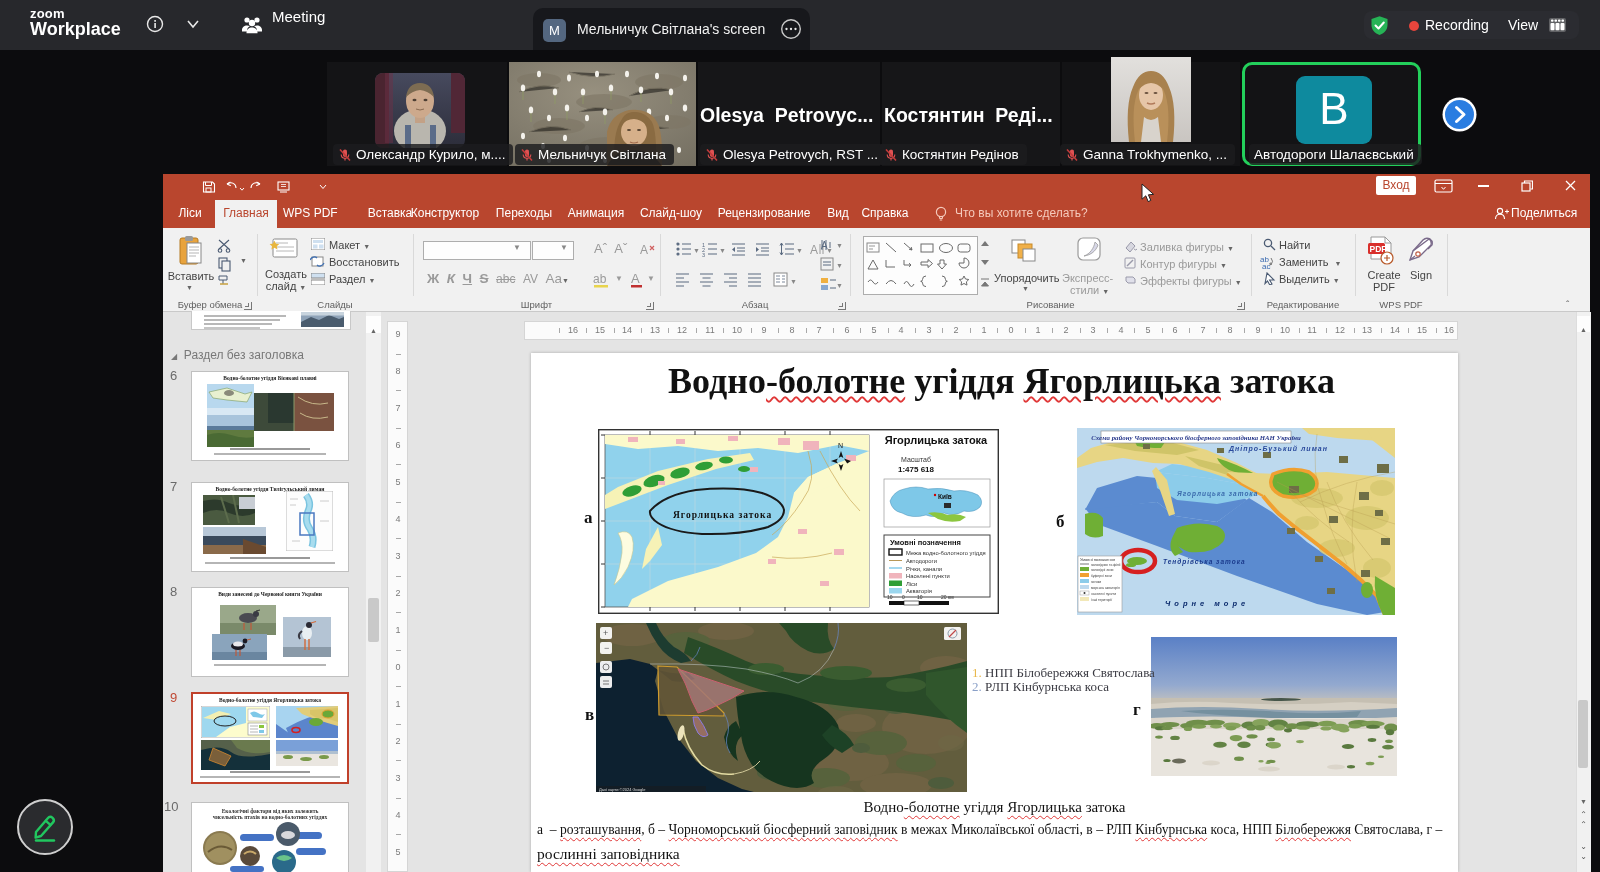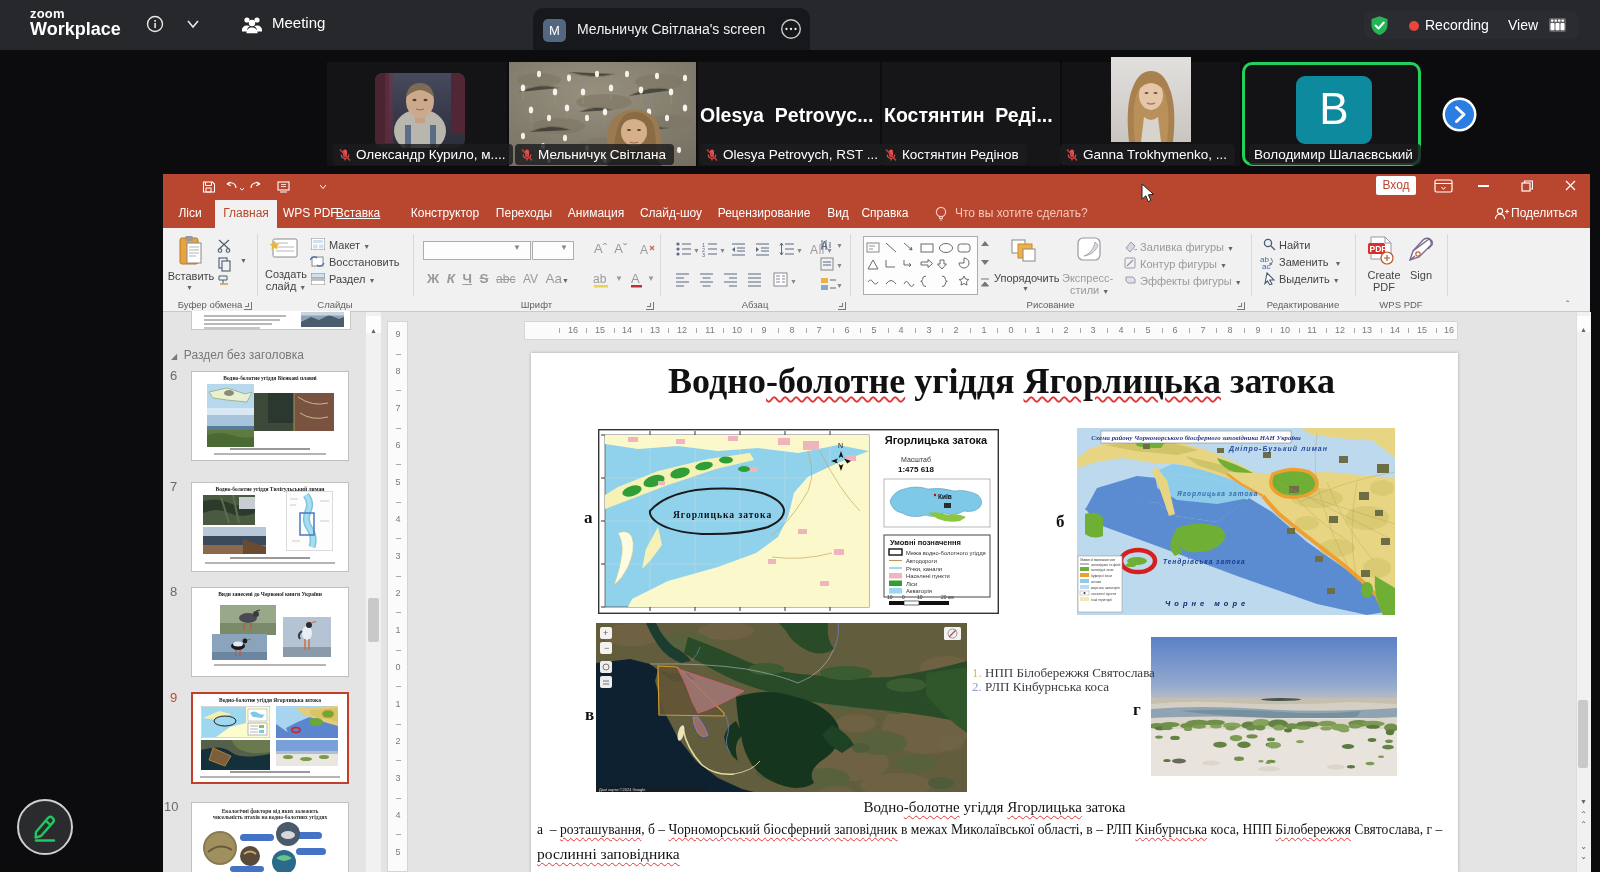--- a/index.html
+++ b/index.html
@@ -35,21 +35,21 @@
       <path d="M2 2 L7 8 L12 2" fill="none" stroke="#e8e8e8" stroke-width="1.6"></path>
     </svg>
 <svg class="abs" style="left:240px;top:14px" width="24" height="24" viewBox="0 0 24 24" fill="#fff">
       <circle cx="7" cy="6" r="2.6"></circle>
       <circle cx="17" cy="6" r="2.6"></circle>
       <circle cx="12" cy="9" r="3.2"></circle>
       <path d="M2 16c0-2.8 2.2-4.6 5-4.6 1 0 2 .3 2.8.8-1.7 1-2.8 2.4-2.8 4.4v1H2z"></path>
       <path d="M22 16c0-2.8-2.2-4.6-5-4.6-1 0-2 .3-2.8.8 1.7 1 2.8 2.4 2.8 4.4v1H22z"></path>
       <path d="M6.5 18.5c0-3 2.5-5 5.5-5s5.5 2 5.5 5v.7H6.5z"></path>
     </svg>
-<div class="abs" style="left:272px;top:14px;color:#fff;font-size:15px;">Meeting</div>
+<div class="abs" style="left:272px;top:8px;color:#fff;font-size:15px;">Meeting</div>
 
 <div class="abs" style="left:533px;top:8px;width:277px;height:42px;background:#17181c;border-radius:10px 10px 0 0;"></div>
 <div class="abs" style="left:543px;top:19px;width:23px;height:23px;background:#546780;border-radius:5px;color:#fff;font-size:13px;text-align:center;line-height:23px;">M</div>
 <div class="abs" style="left:577px;top:21px;color:#f2f2f2;font-size:14px;">Мельничук Світлана's screen</div>
 <svg class="abs" style="left:780px;top:18px" width="22" height="22" viewBox="0 0 22 22">
       <circle cx="11" cy="11" r="9.3" fill="none" stroke="#c9c9c9" stroke-width="1.4"></circle>
       <circle cx="6.5" cy="11" r="1.15" fill="#e8e8e8"></circle>
       <circle cx="11" cy="11" r="1.15" fill="#e8e8e8"></circle>
       <circle cx="15.5" cy="11" r="1.15" fill="#e8e8e8"></circle>
     </svg>
@@ -229,21 +229,21 @@
         <path d="M3.2 6.5c0 2.2 1.6 3.7 3.8 3.7s3.8-1.5 3.8-3.7" fill="none" stroke="#e05252" stroke-width="1.1"></path>
         <rect x="6.4" y="10" width="1.2" height="2.5" fill="#e05252"></rect>
         <line x1="2" y1="1.5" x2="12" y2="12.5" stroke="#c23b3b" stroke-width="1.6"></line>
       </svg>Костянтин Редінов</div>
 <div class="lbl" style="left:1060px;top:144px;"><svg width="14" height="14" viewBox="0 0 14 14" style="margin-right:4px">
         <path d="M7 1.5c-1.2 0-2 .9-2 2V7c0 1.1.8 2 2 2s2-.9 2-2V3.5c0-1.1-.8-2-2-2z" fill="#e05252"></path>
         <path d="M3.2 6.5c0 2.2 1.6 3.7 3.8 3.7s3.8-1.5 3.8-3.7" fill="none" stroke="#e05252" stroke-width="1.1"></path>
         <rect x="6.4" y="10" width="1.2" height="2.5" fill="#e05252"></rect>
         <line x1="2" y1="1.5" x2="12" y2="12.5" stroke="#c23b3b" stroke-width="1.6"></line>
       </svg>Ganna Trokhymenko, ...</div>
-<div class="lbl" style="left:1249px;top:144px;">Володимир Шалаєвський</div>
+<div class="lbl" style="left:1249px;top:144px;">Автодороги Шалаєвський</div>
 
 <svg class="abs" style="left:1441px;top:96px" width="37" height="37" viewBox="0 0 37 37">
       <circle cx="18.5" cy="18.5" r="17" fill="#fff"></circle>
       <circle cx="18.5" cy="18.5" r="14.5" fill="#2a7de1"></circle>
       <path d="M15.5 11.5 L23 18.5 L15.5 25.5" fill="none" stroke="#fff" stroke-width="3" stroke-linecap="round" stroke-linejoin="round"></path>
     </svg>
 
 <div class="abs" style="left:163px;top:174px;width:1427px;height:698px;background:#f1f1f1;"></div>
 
 <div class="abs" style="left:163px;top:174px;width:1427px;height:54px;background:#b9462e;"></div>
@@ -275,21 +275,21 @@
     </svg>
 <svg class="abs" style="left:1565px;top:180px" width="11" height="11" viewBox="0 0 11 11" stroke="#fff" stroke-width="1.3">
       <line x1="1" y1="1" x2="10" y2="10"></line>
       <line x1="10" y1="1" x2="1" y2="10"></line>
     </svg>
 
 <div class="abs" style="left:215px;top:200px;width:62px;height:28px;background:#f1f1f1;"></div>
 <div class="mtab" style="left:163px;width:42px;left:169px;">Ліси</div>
 <div class="mtab" style="left:215px;width:62px;color:#b9462e;">Главная</div>
 <div class="mtab" style="left:283px;width:50px;">WPS PDF</div>
-<div class="mtab" style="left:332px;width:52px;text-decoration:underline;">Вставка</div>
+<div class="mtab" style="left:364px;width:52px;">Вставка</div>
 <div class="mtab" style="left:406px;width:78px;">Конструктор</div>
 <div class="mtab" style="left:492px;width:64px;">Переходы</div>
 <div class="mtab" style="left:564px;width:64px;">Анимация</div>
 <div class="mtab" style="left:636px;width:70px;">Слайд-шоу</div>
 <div class="mtab" style="left:714px;width:100px;">Рецензирование</div>
 <div class="mtab" style="left:822px;width:32px;">Вид</div>
 <div class="mtab" style="left:860px;width:50px;">Справка</div>
 <svg class="abs" style="left:934px;top:206px" width="14" height="17" viewBox="0 0 14 17" fill="none" stroke="#f5c9bb" stroke-width="1.2">
       <circle cx="7" cy="6" r="4.6"></circle>
       <path d="M5.5 10.5 v2 h3 v-2" stroke-width="1"></path>

